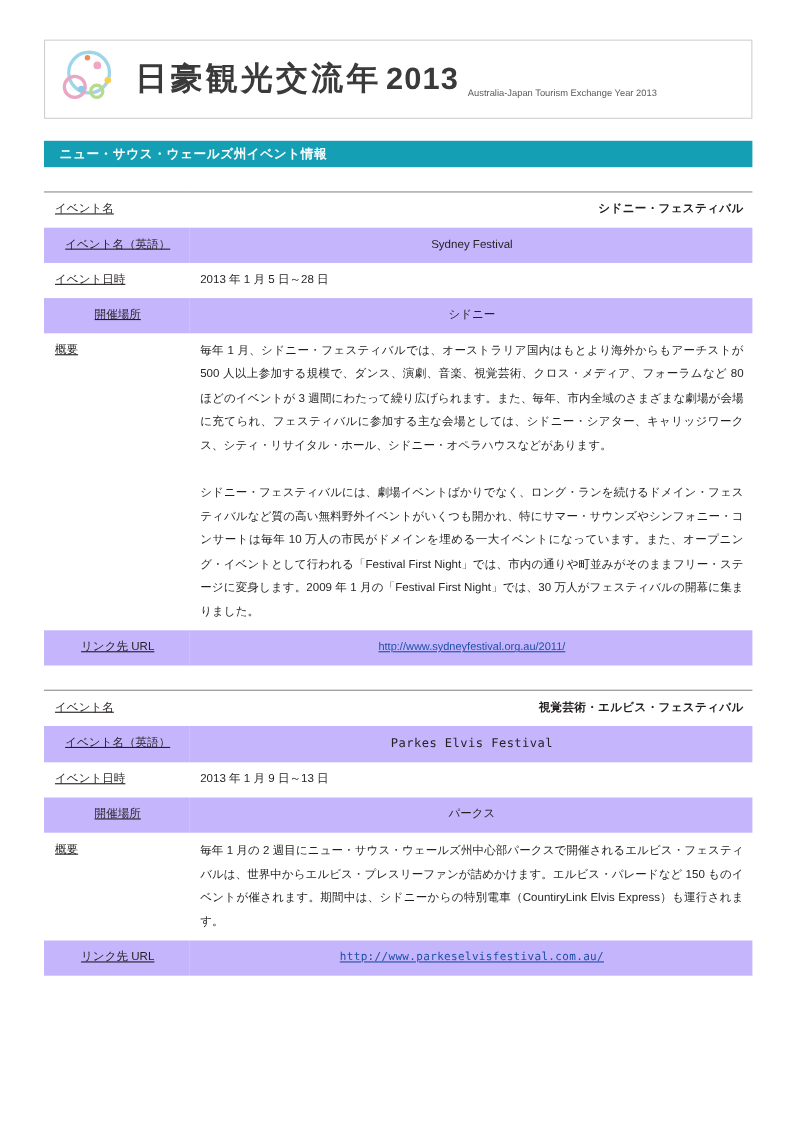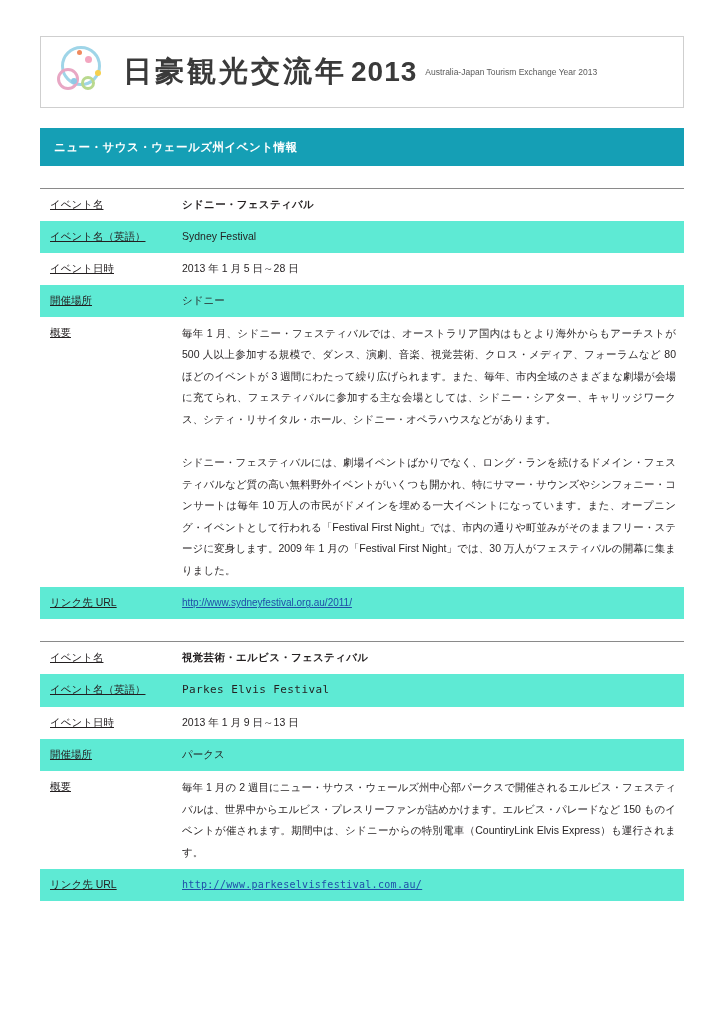--- a/index.html
+++ b/index.html
@@ -79,28 +79,28 @@
     font-weight: 600;
     margin-left: 4px;
   }
   .logo-sub {
     font-family: "Liberation Sans", sans-serif;
     font-size: 8.5px;
     color: #5a5a5a;
     margin-left: 8px;
     padding-bottom: 2px;
     align-self: flex-end;
-    margin-bottom: 28px;
+    margin-bottom: 16px;
     white-space: nowrap;
   }
 
   
   .section-bar {
     margin-top: 20px;
-    height: 38px;
+    height: 24px;
     background: #159fb5;
     color: #ffffff;
     display: flex;
     align-items: center;
     padding-left: 14px;
     font-size: 11.5px;
     font-weight: bold;
     letter-spacing: 0.5px;
   }
 
@@ -109,32 +109,33 @@
     width: 100%;
     border-collapse: collapse;
     margin-top: 22px;
     font-size: 10.5px;
   }
   table.evt td {
     padding: 6px 8px 6px 10px;
     vertical-align: top;
     line-height: 1.9;
   }
-  table.evt tr.alt td { background: #5eead4; }
+  table.evt tr.alt td { background: #c4b5fd; text-align: center; }
   table.evt tr.topline td { border-top: 1px solid #8a8a8a; }
   td.label {
     width: 132px;
     color: #231f20;
     white-space: nowrap;
     text-decoration: underline;
   }
   td.value { color: #231f20; }
   .val-title {
     font-weight: bold;
     letter-spacing: 0.3px;
+    text-align: right;
   }
   .val-mono {
     font-family: "DejaVu Sans Mono", monospace;
     font-size: 11px;
     letter-spacing: 0.4px;
   }
   .val-url {
     color: #1f4fa8;
     text-decoration: underline;
     font-size: 10px;

